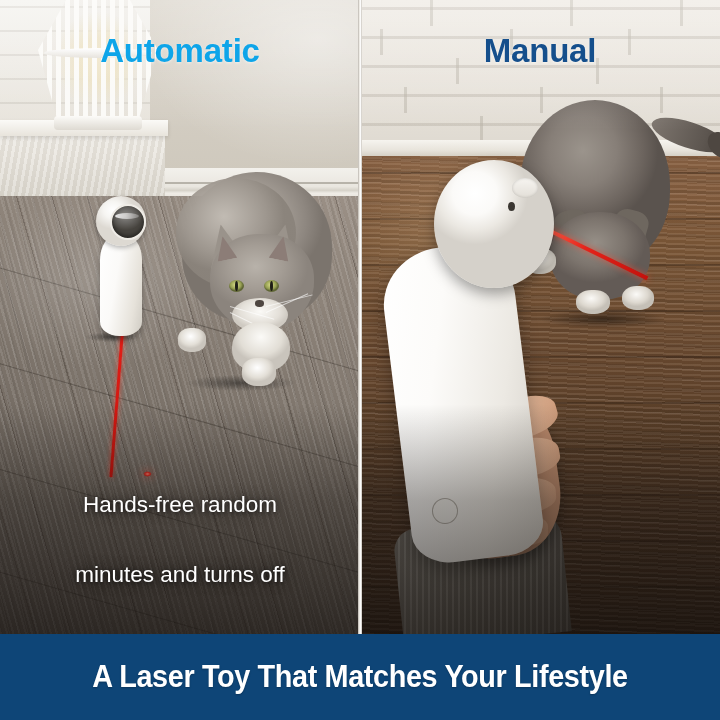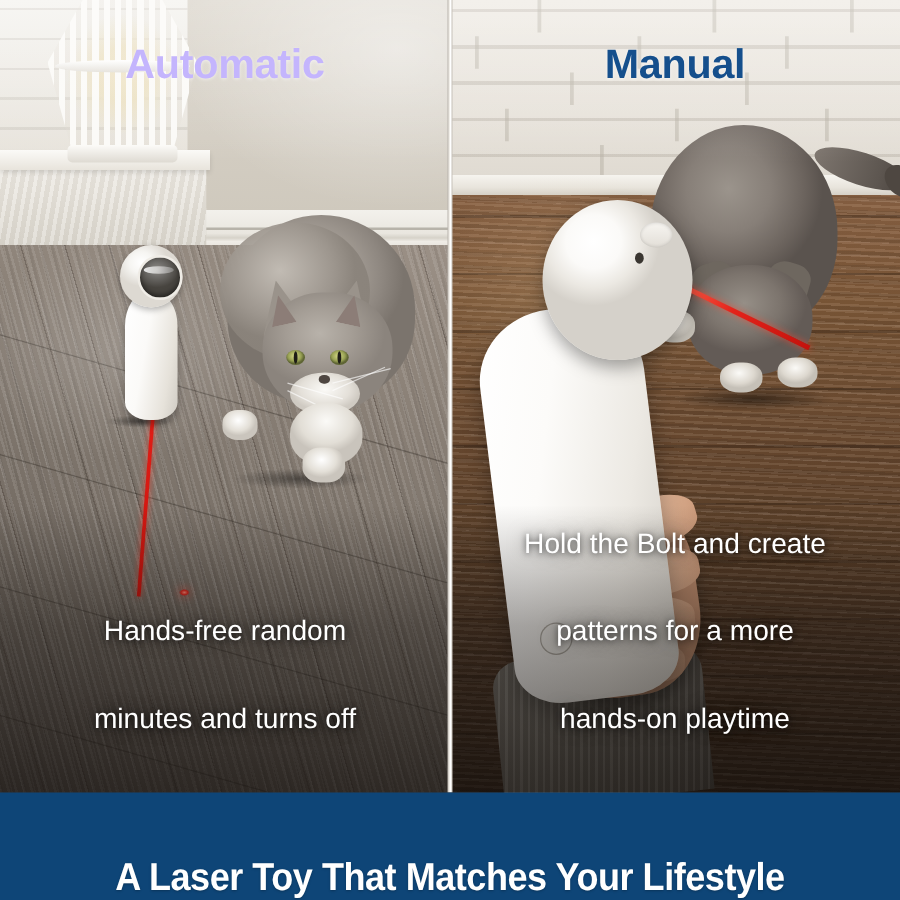--- a/index.html
+++ b/index.html
@@ -191,21 +191,21 @@
   .heading{position:absolute;left:0;top:32px;width:100%;text-align:center;z-index:34;
      font-size:33px;font-weight:bold;letter-spacing:-.2px;
      text-shadow:0 1px 3px rgba(255,255,255,.55);}
   .caption{position:absolute;left:14px;width:332px;bottom:44px;text-align:center;z-index:34;
      color:#ffffff;font-size:22.5px;line-height:30px;
      text-shadow:0 1px 5px rgba(0,0,0,.65),0 0 14px rgba(0,0,0,.5);}
   .caption div{white-space:nowrap;margin-top:40px;}
 
   
   .banner{position:absolute;left:0;top:634px;width:720px;height:86px;z-index:50;
-     display:flex;align-items:flex-end;justify-content:center;}
+     display:flex;align-items:center;justify-content:center;}
   .banner-text{color:#ffffff;font-size:31px;font-weight:bold;letter-spacing:-.4px;
      transform:scaleX(.93);transform-origin:center;white-space:nowrap;
      text-shadow:0 1px 2px rgba(0,0,0,.25);}
 </style>
 </head>
 <body>
 
 <div id="page">
 
   <div class="panels">
@@ -264,21 +264,21 @@
         <div class="whisk" style="left:90px;top:134px;width:48px;transform:rotate(-14deg);"></div>
         <div class="whisk" style="left:90px;top:140px;width:46px;transform:rotate(-24deg);"></div>
         <div class="cat-l-chest"></div>
         <div class="paw" style="left:2px;top:156px;width:28px;height:24px;"></div>
         <div class="paw" style="left:66px;top:186px;width:34px;height:28px;"></div>
       </div>
 
       <div class="scrim-top"></div>
       <div class="scrim-bottom"></div>
 
-      <div class="heading" style="color:#c4b5fd">Automatic</div>
+      <div class="heading" style="color:#0ea5e9">Automatic</div>
 
       <div class="caption">
         <div>Hands-free random</div>
         <div>minutes and turns off</div>
       </div>
     </div>
 
     <div class="panel">
 
       <div class="r-brick">
@@ -336,25 +336,20 @@
           <div class="dev-m-dot"></div>
         </div>
       </div>
       <div class="beam-m"></div>
 
       <div class="scrim-top"></div>
       <div class="scrim-bottom"></div>
 
       <div class="heading" style="color:#154f8c">Manual</div>
 
-      <div class="caption">
-        <div>Hold the Bolt and create</div>
-        <div>patterns for a more</div>
-        <div>hands-on playtime</div>
-      </div>
     </div>
 
     <div class="divider"></div>
   </div>
 
   <div class="banner" style="background:#0e4577">
     <div class="banner-text" style="color: rgb(255, 255, 255);">A Laser Toy That Matches Your Lifestyle</div>
   </div>
 
 </div>

